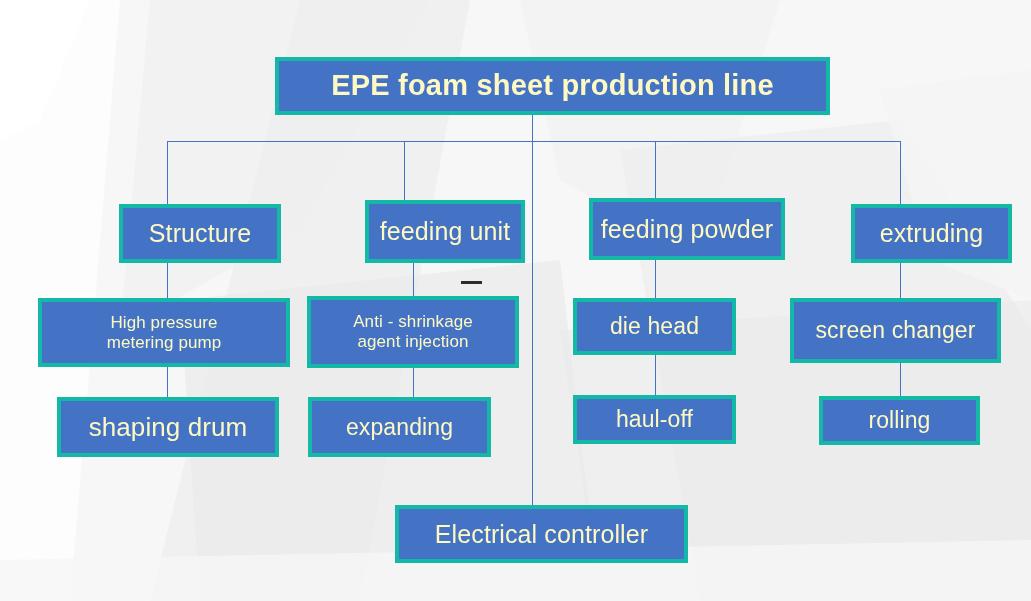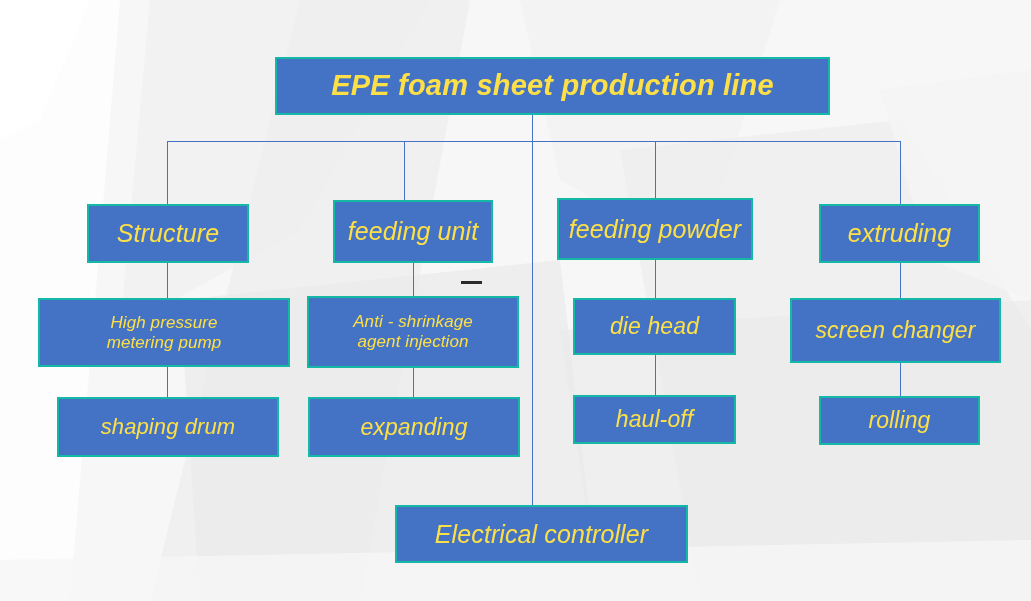--- a/index.html
+++ b/index.html
@@ -36,46 +36,45 @@
     background: #4472c4;
   }
   .line.h { height: 1px; }
   .line.v { width: 1px; }
 
   
   .node {
     position: absolute;
     box-sizing: border-box;
     background: #4472c4;
-    border: 2px solid #14b8a6;
-    color: #fde047;
+    border: 4px solid #14b8a6;
+    color: #fef9c3;
     display: flex;
     align-items: center;
     justify-content: center;
     text-align: center;
     line-height: 1.16;
     letter-spacing: 0.1px;
-    font-style: italic;
     -webkit-font-smoothing: antialiased;
   }
   .node .lbl {
     display: block;
     width: 100%;
     white-space: pre-line;
   }
 
   .node.title {
     font-size: 29px;
     font-weight: bold;
     letter-spacing: 0.2px;
   }
-  .node.lvl1 { font-size: 25px; }
+  .node.lvl1 { font-size: 25px; margin-left: 32px; }
   .node.lvl2 { font-size: 17px; justify-content: center; }
   .node.lvl3 { font-size: 23px; }
-  .node.big  { font-size: 22px; }
+  .node.big  { font-size: 26px; }
   .node.bottom { font-size: 25px; }
 
   
   .dash {
     position: absolute;
     background: #2b2b2b;
     height: 3px;
   }
 </style>
 </head>
@@ -141,21 +140,21 @@
 
   <div class="node lvl1" style="left:333px; top:200px; width:160px; height:63px;">
     <span class="lbl">feeding unit</span>
   </div>
 
   <div class="node lvl2" style="left:307px; top:296px; width:212px; height:72px;">
     <span class="lbl">Anti - shrinkage
 agent injection</span>
   </div>
 
-  <div class="node lvl3" style="left:308px; top:397px; width:212px; height:60px;">
+  <div class="node lvl3" style="left:308px; top:397px; width:183px; height:60px;">
     <span class="lbl">expanding</span>
   </div>
 
   <div class="node lvl1" style="left:557px; top:198px; width:196px; height:62px;">
     <span class="lbl">feeding powder</span>
   </div>
 
   <div class="node lvl3" style="left:573px; top:298px; width:163px; height:57px;text-align:center;">
     <span class="lbl">die head</span>
   </div>

